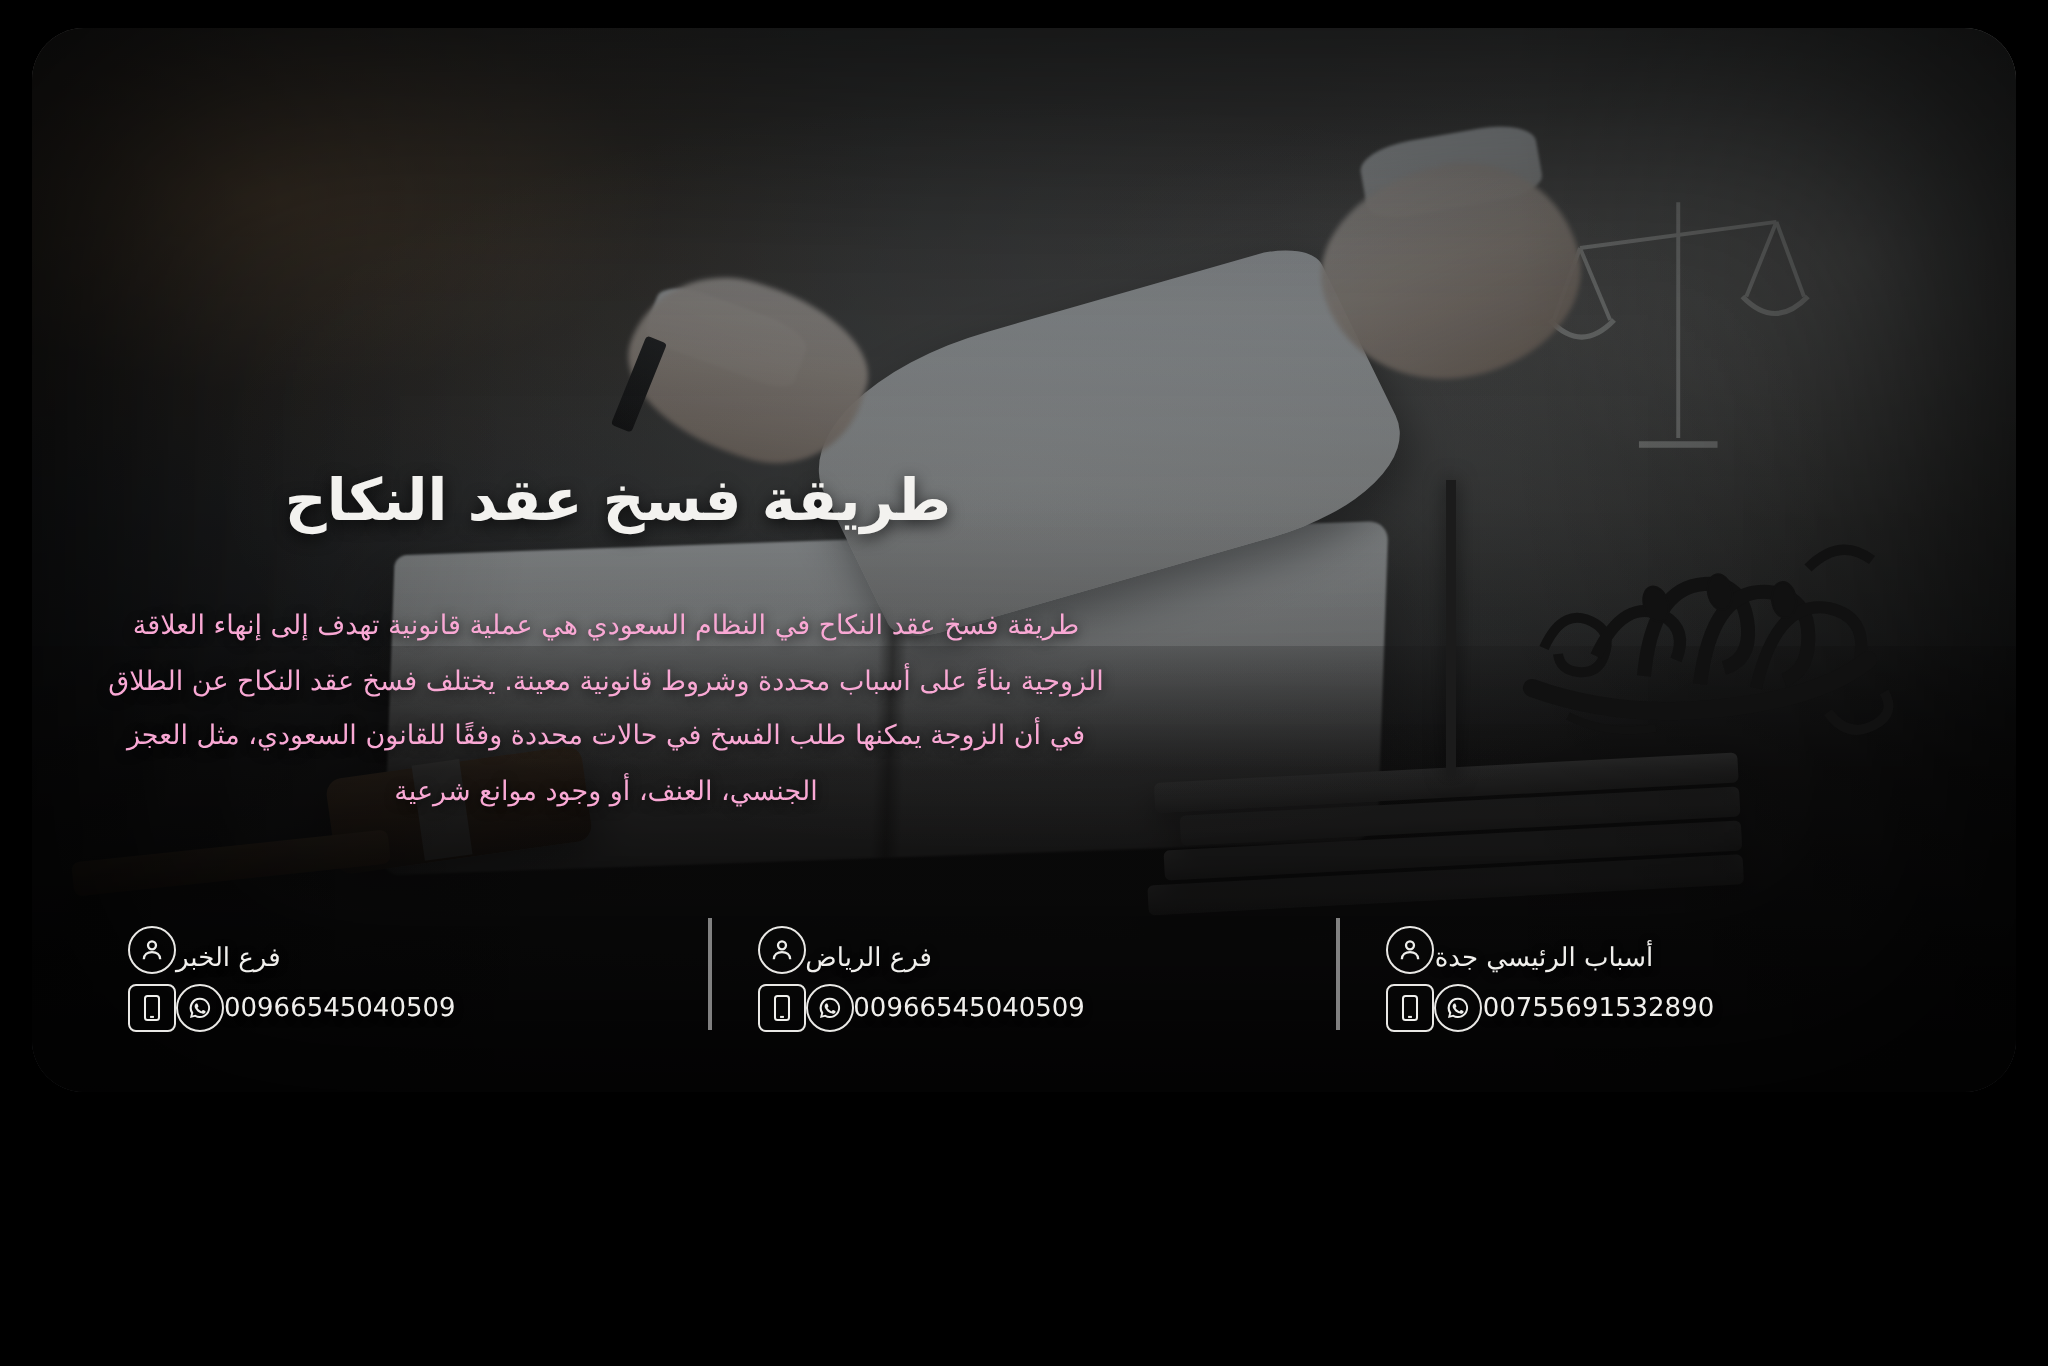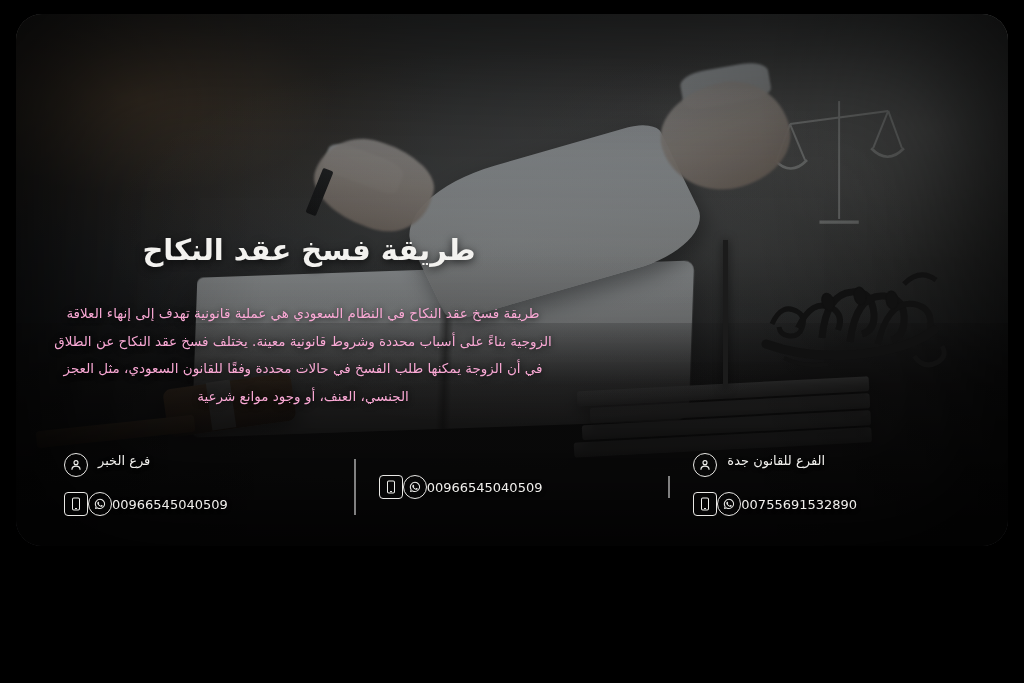--- a/index.html
+++ b/index.html
@@ -275,23 +275,22 @@
     content: "";
     position: absolute;
     right: -1px;
     top: 6px;
     bottom: 6px;
     width: 2px;
     background: rgba(230,230,230,0.55);
   }
   .branch-row-top {
     display: flex;
-    align-items: flex-start;
+    align-items: flex-end;
     justify-content: flex-start;
-    gap: 10px;
     height: 34px;
   }
   .branch-name {
     font-size: 13px;
     color: #f0efec;
     font-weight: 400;
     text-shadow: 0 1px 4px rgba(0,0,0,0.8);
   }
   .branch-row-bot {
     display: flex;
@@ -404,21 +403,21 @@
         <ellipse cx="138" cy="54" rx="6" ry="9" transform="rotate(-8 138 54)"></ellipse>
         <path d="M30 112 q20 10 44 6" fill="none" stroke-width="4"></path>
       </g>
     </svg>
 
     <div class="footer">
 
       <div class="branch">
         <div class="branch-row-top">
           <span class="spacer"></span>
-          <span class="branch-name">الفرع للقانون جدة</span>
+          <span class="branch-name">أسباب الرئيسي جدة</span>
           <span class="ic">
             <svg width="14" height="14" viewBox="0 0 24 24" fill="none" stroke="#efefec" stroke-width="2">
               <circle cx="12" cy="8" r="3.4"></circle>
               <path d="M5 20c0-4 3.2-6.2 7-6.2S19 16 19 20"></path>
             </svg>
           </span>
         </div>
         <div class="branch-row-bot">
           <span class="spacer"></span>
           <span class="branch-phone">00755691532890</span>
@@ -430,20 +429,30 @@
           <span class="ic-sq">
             <svg width="12" height="14" viewBox="0 0 16 22" fill="none" stroke="#efefec" stroke-width="1.6">
               <rect x="2.5" y="1.5" width="11" height="19" rx="2"></rect>
               <line x1="6.5" y1="18" x2="9.5" y2="18"></line>
             </svg>
           </span>
         </div>
       </div>
 
       <div class="branch">
+        <div class="branch-row-top">
+          <span class="spacer"></span>
+          <span class="branch-name">فرع الرياض</span>
+          <span class="ic">
+            <svg width="14" height="14" viewBox="0 0 24 24" fill="none" stroke="#efefec" stroke-width="2">
+              <circle cx="12" cy="8" r="3.4"></circle>
+              <path d="M5 20c0-4 3.2-6.2 7-6.2S19 16 19 20"></path>
+            </svg>
+          </span>
+        </div>
         <div class="branch-row-bot">
           <span class="spacer"></span>
           <span class="branch-phone">00966545040509</span>
           <span class="ic">
             <svg width="14" height="14" viewBox="0 0 24 24" fill="#efefec">
               <path d="M12 3.2A8.7 8.7 0 0 0 4.4 16.4L3.4 20.6l4.3-1.1A8.7 8.7 0 1 0 12 3.2zm0 1.7a7 7 0 1 1-3.6 13l-.3-.2-2.5.7.7-2.4-.2-.3A7 7 0 0 1 12 4.9zm-3.1 3.3c-.2 0-.5.1-.7.4-.2.3-.8.8-.8 1.9s.8 2.2.9 2.3c.1.2 1.6 2.6 4 3.5 1.9.7 2.3.6 2.7.6.5 0 1.4-.6 1.6-1.1.2-.6.2-1 .1-1.1l-.5-.3-1.4-.7c-.2-.1-.4-.1-.5.1l-.7.9c-.1.2-.3.2-.5.1-.2-.1-1-.4-1.9-1.2-.7-.6-1.2-1.4-1.3-1.6-.1-.2 0-.3.1-.4l.4-.5.2-.4v-.4l-.7-1.7c-.2-.4-.4-.4-.5-.4h-.5z"></path>
             </svg>
           </span>
           <span class="ic-sq">
             <svg width="12" height="14" viewBox="0 0 16 22" fill="none" stroke="#efefec" stroke-width="1.6">

